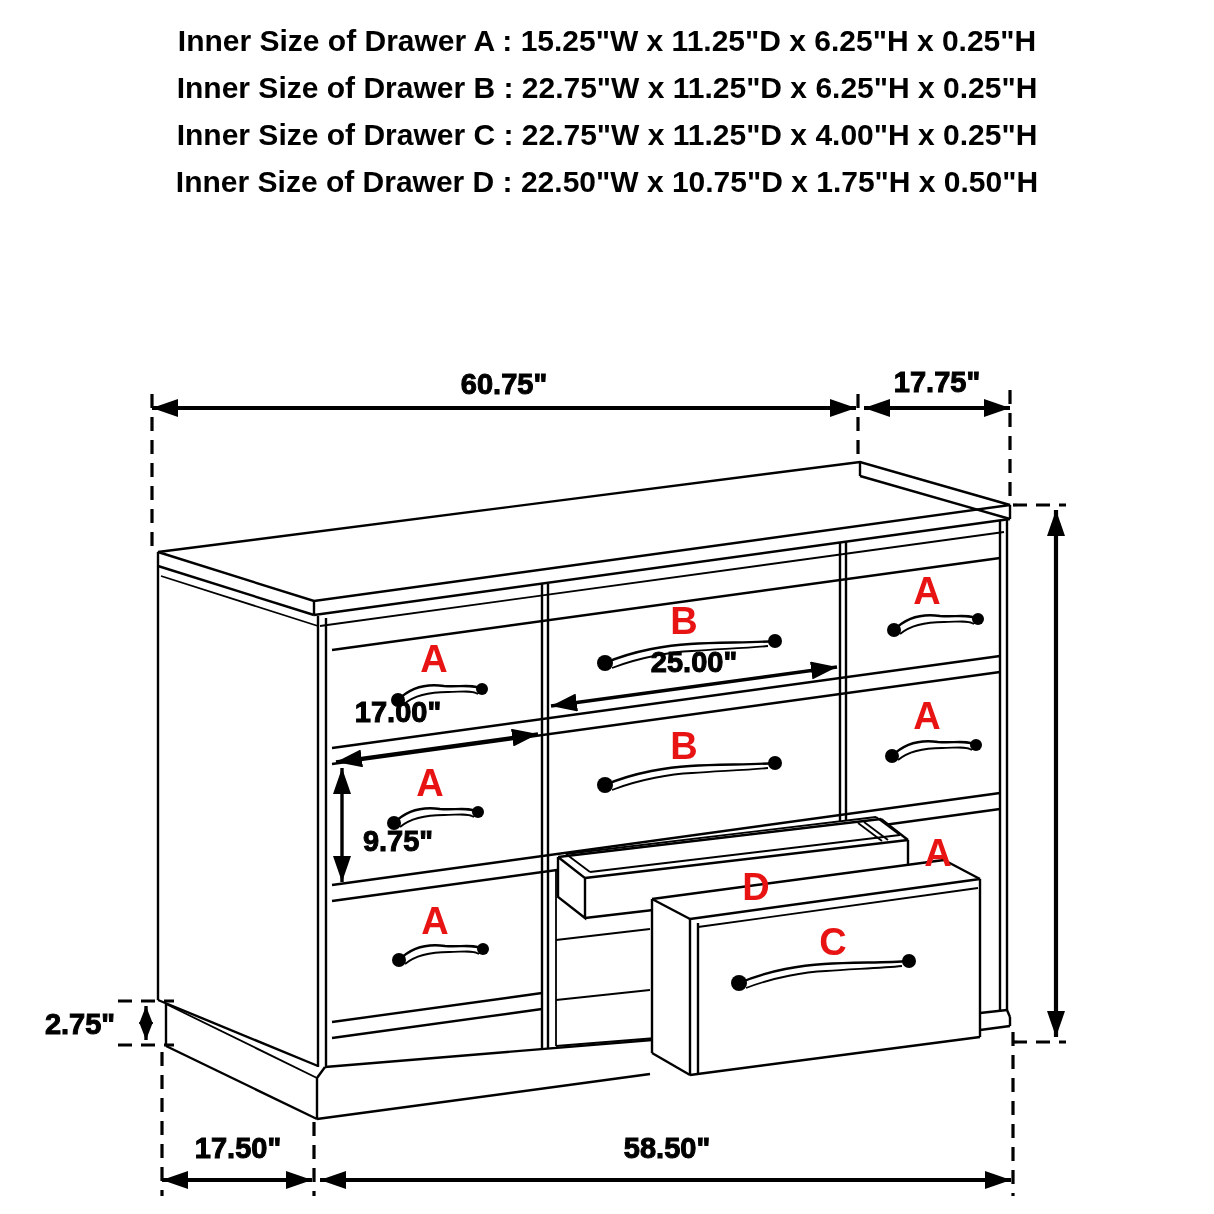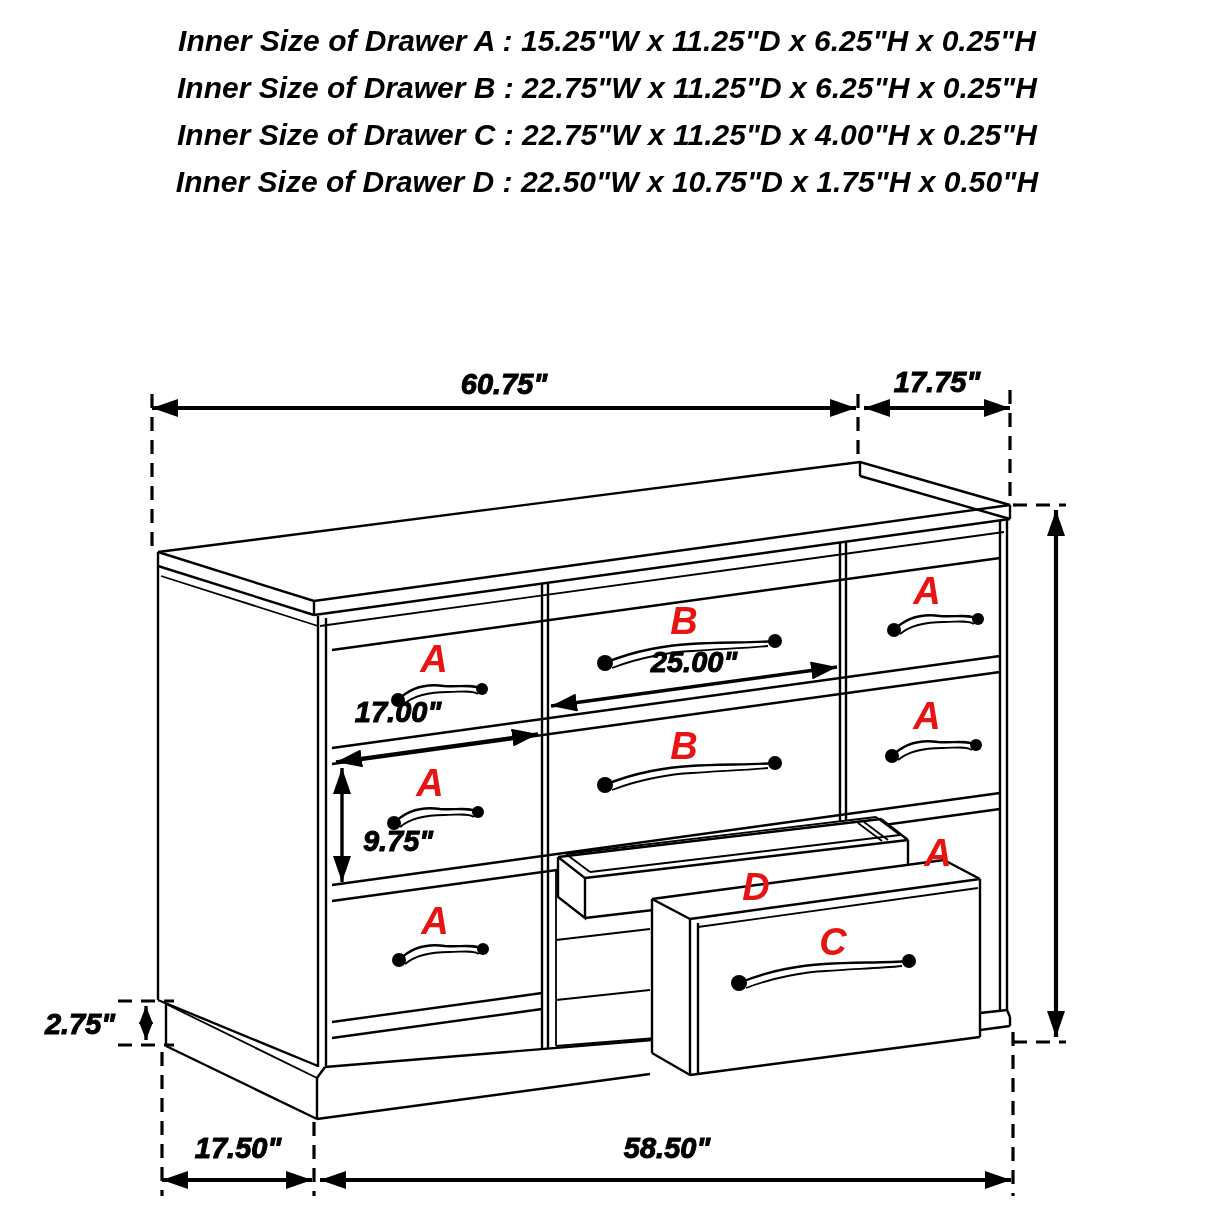--- a/index.html
+++ b/index.html
@@ -1,16 +1,16 @@
 <!DOCTYPE html>
 <html><head>
 <meta charset="utf-8">
 <style>
   html,body{margin:0;padding:0;background:#ffffff;}
-  #stage{position:relative;width:1066px;height:1214px;background:#ffffff;overflow:hidden;font-style:italic;}
+  #stage{position:relative;width:1066px;height:1214px;background:#ffffff;overflow:hidden;}
   svg{display:block;}
   svg text{font-family:"Liberation Sans","DejaVu Sans",sans-serif;font-weight:bold;}
   .hdr{font-size:30px;}
   .dim{font-size:29px;}
   .letter{font-size:38px;text-anchor:middle;}
   .mid{text-anchor:middle;}
   path,line,polyline,polygon{fill:none;}
   .ln{stroke-width:2.4;}
   .fn{stroke-width:1.8;}
   .dl{stroke-width:4.2;}

